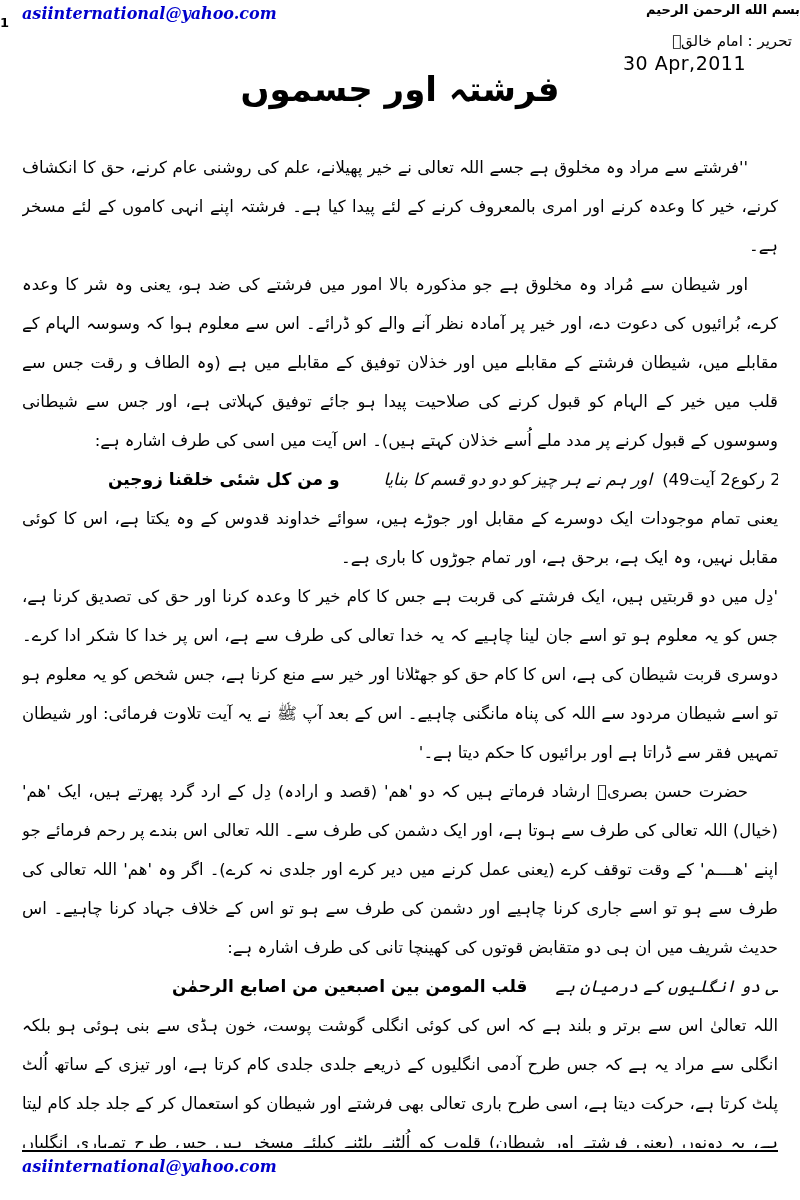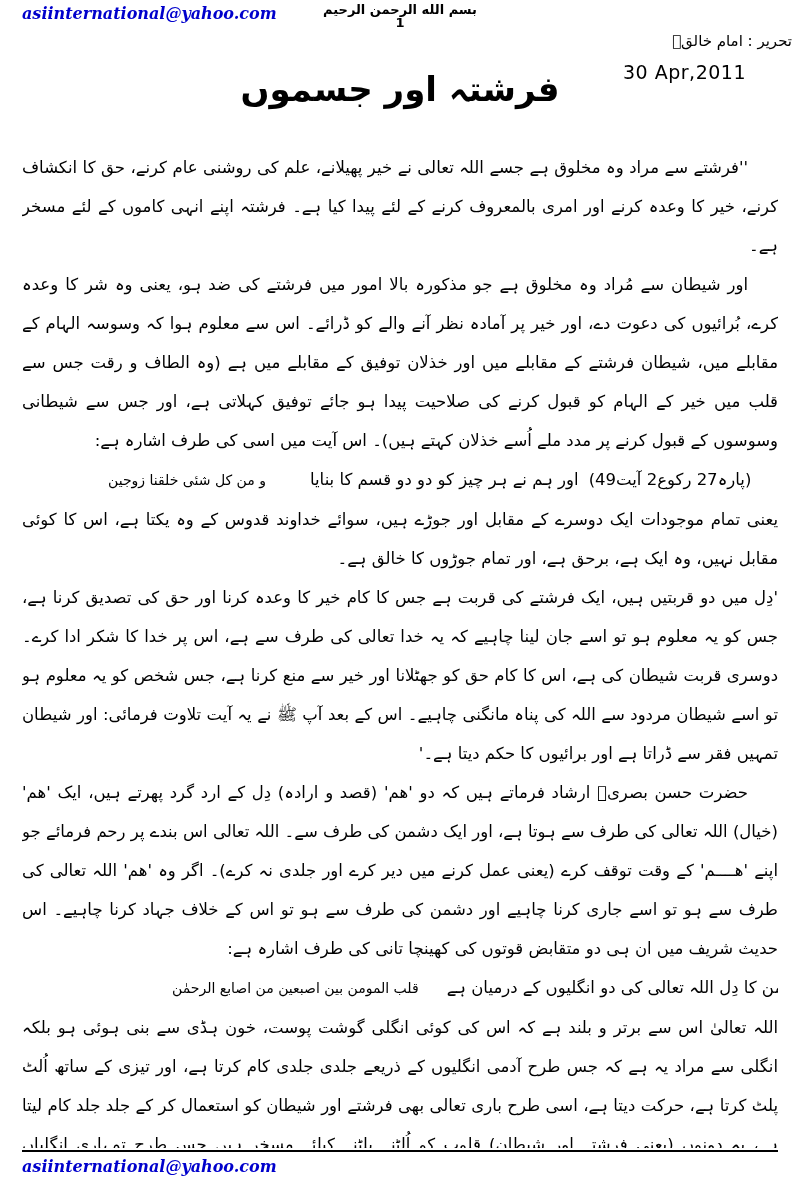--- a/index.html
+++ b/index.html
@@ -13,28 +13,28 @@
   
   .email-top {
     position: absolute; top: 4px; left: 22px;
     font-family: "DejaVu Serif", serif;
     font-style: italic; font-weight: bold;
     font-size: 16px; color: #0000cc;
     text-decoration: none;
   }
   .basmala-block {
     position: absolute; top: 3px; left: 0; width: 100%;
-    text-align: center; line-height: 1.15;
+    line-height: 1.15;
   }
   .basmala { direction: rtl; font-size: 13px; font-weight: bold; }
   .page-number { font-size: 13px; font-weight: bold; margin-top: -2px; }
 
   .byline-block { position: absolute; top: 32px; right: 8px; text-align: right; }
   .byline { direction: rtl; font-size: 15px; }
-  .date { font-size: 19px; margin-top: 11px; padding-right: 46px; letter-spacing: .5px; }
+  .date { font-size: 19px; margin-top: 2px; padding-right: 46px; letter-spacing: .5px; }
 
   .page-title {
     position: absolute; top: 46px; left: 0; width: 100%;
     text-align: center; direction: rtl;
     font-size: 34px; font-weight: bold;
   }
 
   
   .body-text {
     position: absolute; top: 148px; left: 22px; right: 22px;
@@ -44,22 +44,22 @@
   }
   p.para { margin: 0; }
   p.indent { text-indent: 30px; }
 
   .inline-line {
     display: flex; direction: ltr; align-items: baseline;
     line-height: 39px; white-space: nowrap;
   }
   .verse-line { padding-left: 86px; }
   .hadith-line { padding-left: 150px; }
-  .arabic { direction: rtl; font-weight: normal; font-size: 14px; }
-  .trans { direction: rtl; margin-left: 44px; }
+  .arabic { direction: rtl; font-weight: bold; font-size: 17px; }
+  .trans { direction: rtl; margin-left: 44px; font-style: italic; }
   .ref { direction: rtl; margin-left: 10px; }
   .hadith-line .trans { margin-left: 28px; }
 
   
   .footer-rule {
     position: absolute; top: 1150px; left: 22px; right: 22px;
     border-top: 2px solid #000;
   }
   .footer-row {
     position: absolute; top: 1157px; left: 22px; right: 22px;
@@ -94,21 +94,21 @@
   <p class="para indent">''فرشتے سے مراد وہ مخلوق ہے جسے اللہ تعالی نے خیر پھیلانے، علم کی روشنی عام کرنے، حق کا انکشاف کرنے، خیر کا وعدہ کرنے اور امری بالمعروف کرنے کے لئے پیدا کیا ہے۔ فرشتہ اپنے انہی کاموں کے لئے مسخر ہے۔</p>
 
   <p class="para indent">اور شیطان سے مُراد وہ مخلوق ہے جو مذکورہ بالا امور میں فرشتے کی ضد ہو، یعنی وہ شر کا وعدہ کرے، بُرائیوں کی دعوت دے، اور خیر پر آمادہ نظر آنے والے کو ڈرائے۔ اس سے معلوم ہوا کہ وسوسہ الہام کے مقابلے میں، شیطان فرشتے کے مقابلے میں اور خذلان توفیق کے مقابلے میں ہے (وہ الطاف و رقت جس سے قلب میں خیر کے الہام کو قبول کرنے کی صلاحیت پیدا ہو جائے توفیق کہلاتی ہے، اور جس سے شیطانی وسوسوں کے قبول کرنے پر مدد ملے اُسے خذلان کہتے ہیں)۔ اس آیت میں اسی کی طرف اشارہ ہے:</p>
 
   <div class="inline-line verse-line">
     <span class="arabic">و من کل شئی خلقنا زوجین</span>
     <span class="trans">اور ہم نے ہر چیز کو دو دو قسم کا بنایا</span>
     <span class="ref">(پارہ27 رکوع2 آیت49)</span>
   </div>
 
-  <p class="para">یعنی تمام موجودات ایک دوسرے کے مقابل اور جوڑے ہیں، سوائے خداوند قدوس کے وہ یکتا ہے، اس کا کوئی مقابل نہیں، وہ ایک ہے، برحق ہے، اور تمام جوڑوں کا خالق ہے۔</p>
+  <p class="para">یعنی تمام موجودات ایک دوسرے کے مقابل اور جوڑے ہیں، سوائے خداوند قدوس کے وہ یکتا ہے، اس کا کوئی مقابل نہیں، وہ ایک ہے، برحق ہے، اور تمام جوڑوں کا باری ہے۔</p>
 
 
   <p class="para">'دِل میں دو قربتیں ہیں، ایک فرشتے کی قربت ہے جس کا کام خیر کا وعدہ کرنا اور حق کی تصدیق کرنا ہے، جس کو یہ معلوم ہو تو اسے جان لینا چاہیے کہ یہ خدا تعالی کی طرف سے ہے، اس پر خدا کا شکر ادا کرے۔ دوسری قربت شیطان کی ہے، اس کا کام حق کو جھٹلانا اور خیر سے منع کرنا ہے، جس شخص کو یہ معلوم ہو تو اسے شیطان مردود سے اللہ کی پناہ مانگنی چاہیے۔ اس کے بعد آپ ﷺ نے یہ آیت تلاوت فرمائی: اور شیطان تمہیں فقر سے ڈراتا ہے اور برائیوں کا حکم دیتا ہے۔'</p>
 
   <p class="para indent">حضرت حسن بصریؓ ارشاد فرماتے ہیں کہ دو 'ھم' (قصد و ارادہ) دِل کے ارد گرد پھرتے ہیں، ایک 'ھم' (خیال) اللہ تعالی کی طرف سے ہوتا ہے، اور ایک دشمن کی طرف سے۔ اللہ تعالی اس بندے پر رحم فرمائے جو اپنے 'ھــــم' کے وقت توقف کرے (یعنی عمل کرنے میں دیر کرے اور جلدی نہ کرے)۔ اگر وہ 'ھم' اللہ تعالی کی طرف سے ہو تو اسے جاری کرنا چاہیے اور دشمن کی طرف سے ہو تو اس کے خلاف جہاد کرنا چاہیے۔ اس حدیث شریف میں ان ہی دو متقابض قوتوں کی کھینچا تانی کی طرف اشارہ ہے:</p>
 
   <div class="inline-line hadith-line">
     <span class="arabic">قلب المومن بین اصبعین من اصابع الرحمٰن</span>
     <span class="trans">مومن کا دِل اللہ تعالی کی دو انگلیوں کے درمیان ہے</span>
   </div>

